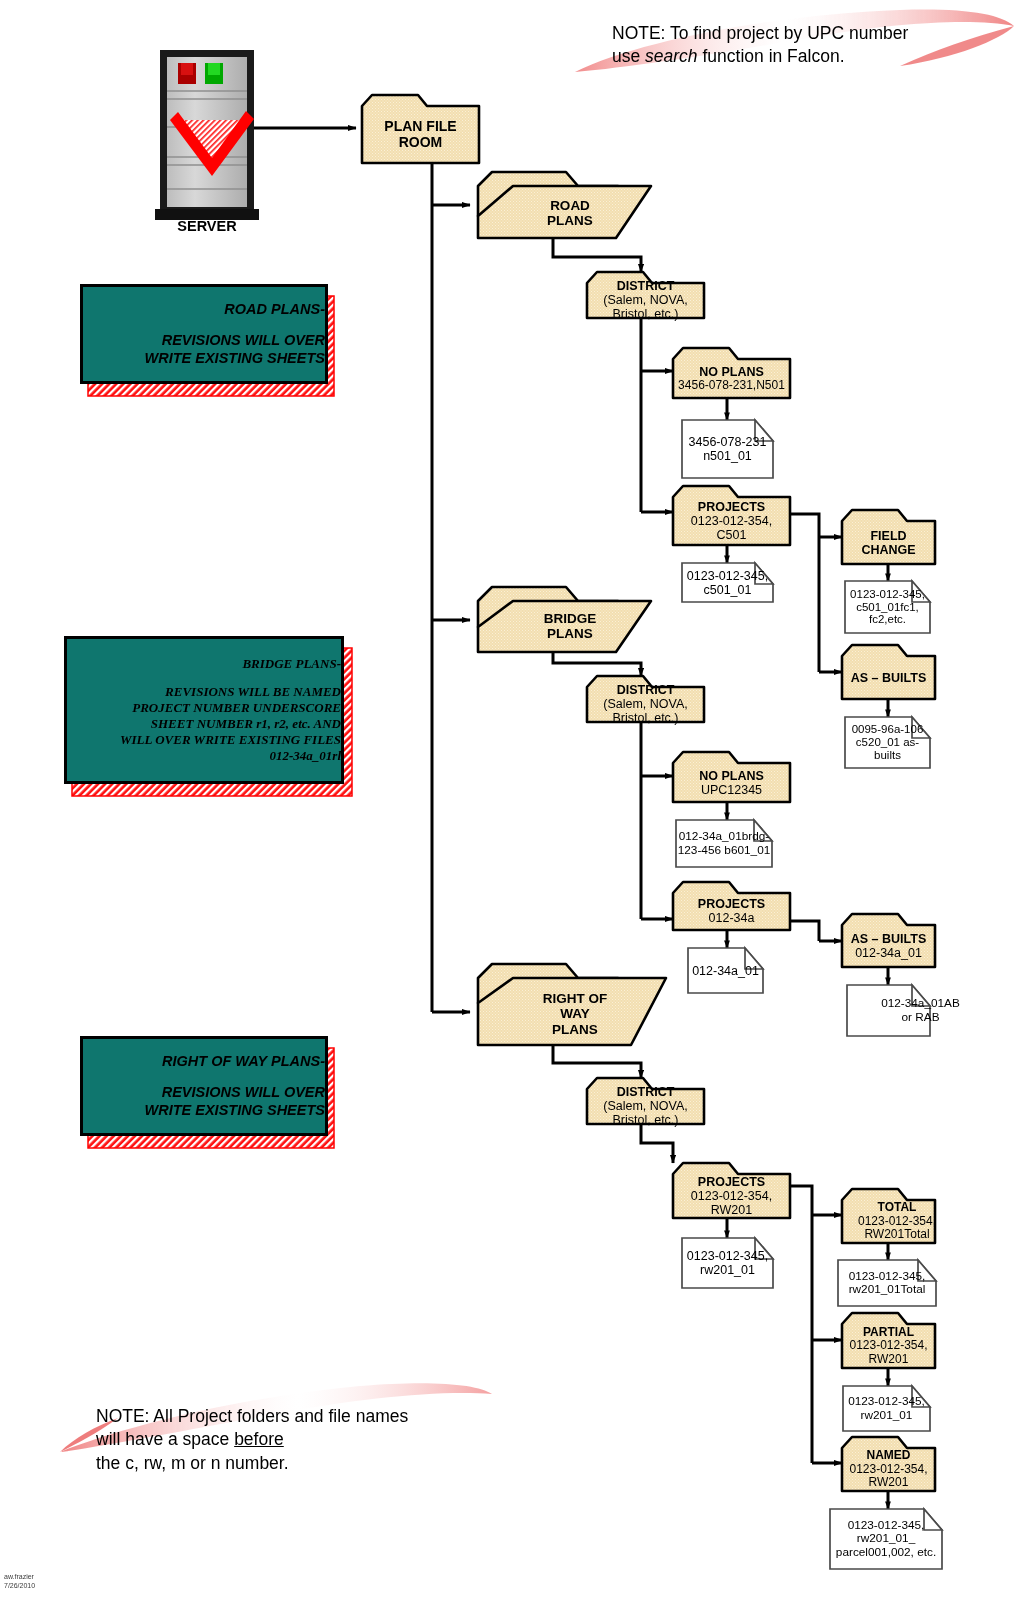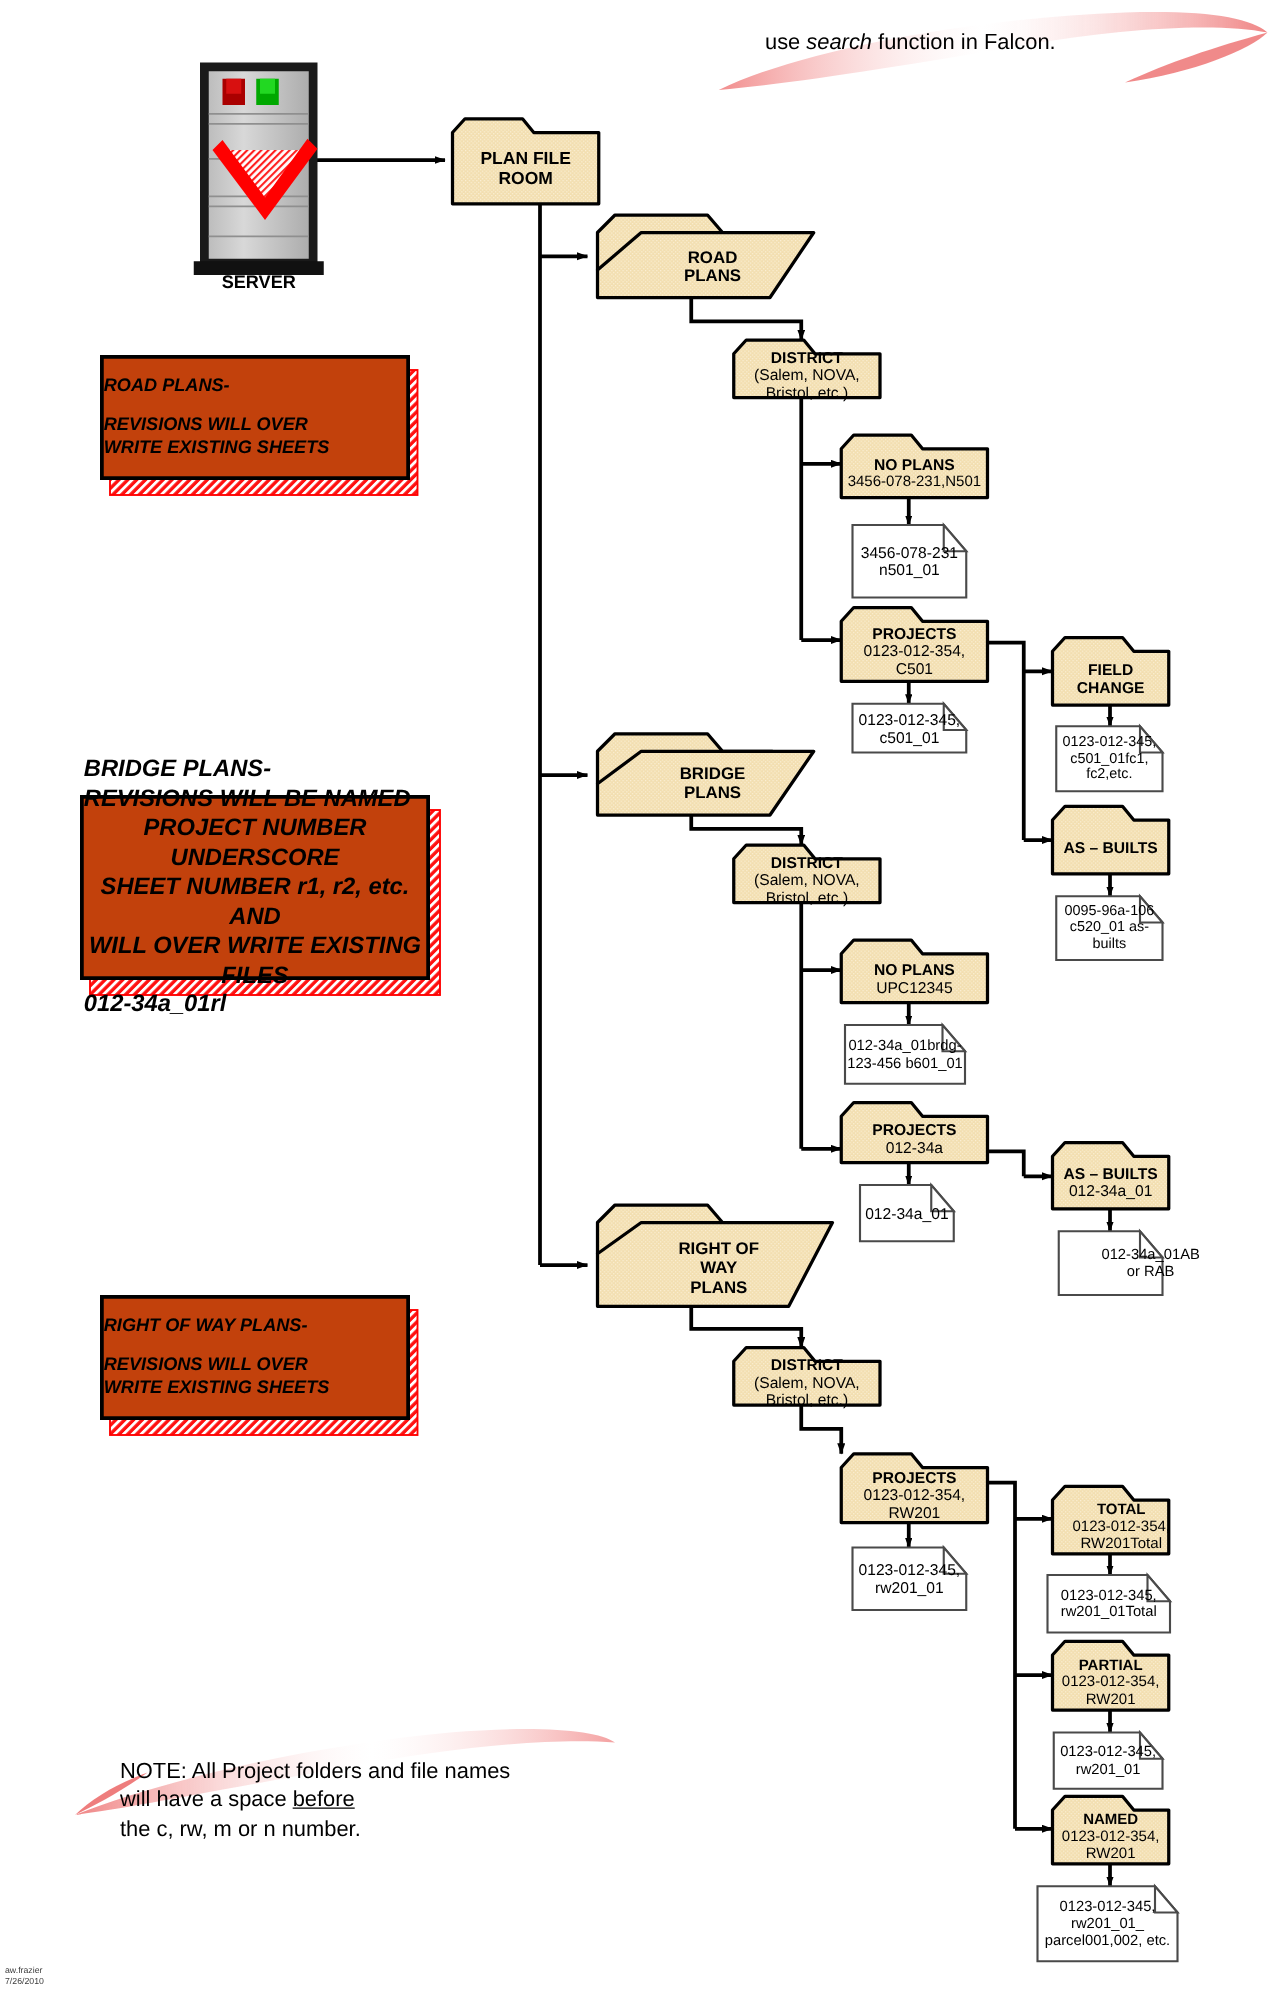--- a/index.html
+++ b/index.html
@@ -10,24 +10,24 @@
   svg.layer{position:absolute;left:0;top:0;width:1017px;height:1603px;}
   svg.layer.lines{z-index:1;}
   svg.layer.shapes{z-index:2;}
   .node{position:absolute;z-index:3;display:flex;flex-direction:column;
         justify-content:center;text-align:center;
         color:#000;line-height:1.12;pointer-events:auto;}
   .node .l1{font-weight:bold;}
   .fold-node{font-size:12.5px;}
   .doc-node{font-size:12.5px;}
   .notebox{position:absolute;z-index:4;box-sizing:border-box;
-           border:3px solid #000;background:#c2410c;
-           display:flex;flex-direction:column;align-items:flex-start;
+           border:3px solid #000;background:#0f766e;
+           display:flex;flex-direction:column;align-items:flex-end;
            justify-content:center;text-align:center;
-           font-style:italic;font-weight:bold;color:#000;}
+           font-style:italic;font-weight:bold;color:#000;padding-left:31px;}
   .notebox .sp{display:block;height:0.95em;}
   .plain-note{position:absolute;z-index:4;color:#000;}
   .u{text-decoration:underline;}
   .sig{position:absolute;z-index:4;color:#3c3c3c;font-size:7px;line-height:1.25;}
   .srv-label{position:absolute;z-index:4;font-weight:bold;font-size:14.5px;color:#000;}
 </style>
 </head>
 <body>
 
 <div id="stage">
@@ -227,41 +227,42 @@
     <g>
       <rect x="88" y="296" width="246" height="100" fill="url(#redhatch)" stroke="#FF0000" stroke-width="1.5"></rect>
       <rect x="72" y="648" width="280" height="148" fill="url(#redhatch)" stroke="#FF0000" stroke-width="1.5"></rect>
       <rect x="88" y="1048" width="246" height="100" fill="url(#redhatch)" stroke="#FF0000" stroke-width="1.5"></rect>
     </g>
   </svg>
 
   <div class="srv-label" style="left:160px;top:218px;width:94px;text-align:center;">SERVER</div>
 
   <div class="plain-note" style="left:612px;top:22px;width:400px;font-size:17.5px;line-height:1.32;">
+    <div>NOTE: To find project by UPC number</div>
     <div>
       <span>use </span><em>search</em><span> function in Falcon.</span>
     </div>
   </div>
 
   <div class="plain-note" style="left:96px;top:1405px;width:440px;font-size:17.5px;line-height:1.33;">
     <div>NOTE: All Project folders and file names</div>
     <div>
       <span>will have a space </span><span class="u">before</span>
     </div>
     <div>the c, rw, m or n number.</div>
   </div>
 
   <div class="notebox" style="left:80px;top:284px;width:248px;height:100px;font-size:14.5px;line-height:1.22;">
     <div>ROAD PLANS-</div>
     <span class="sp"></span>
     <div>REVISIONS WILL OVER</div>
     <div>WRITE EXISTING SHEETS</div>
   </div>
 
-  <div class="notebox" style="left:64px;top:636px;width:280px;height:148px;font-size:19px;line-height:1.24;">
+  <div class="notebox" style="left:64px;top:636px;width:280px;height:148px;font-size:13px;line-height:1.24;font-family:Liberation Serif, serif;">
     <div>BRIDGE PLANS-</div>
     <span class="sp"></span>
     <div>REVISIONS WILL BE NAMED</div>
     <div>PROJECT NUMBER UNDERSCORE</div>
     <div>SHEET NUMBER r1, r2, etc.  AND</div>
     <div>WILL OVER WRITE EXISTING FILES</div>
     <div>012-34a_01rl</div>
   </div>
 
   <div class="notebox" style="left:80px;top:1036px;width:248px;height:100px;font-size:14.5px;line-height:1.22;">

